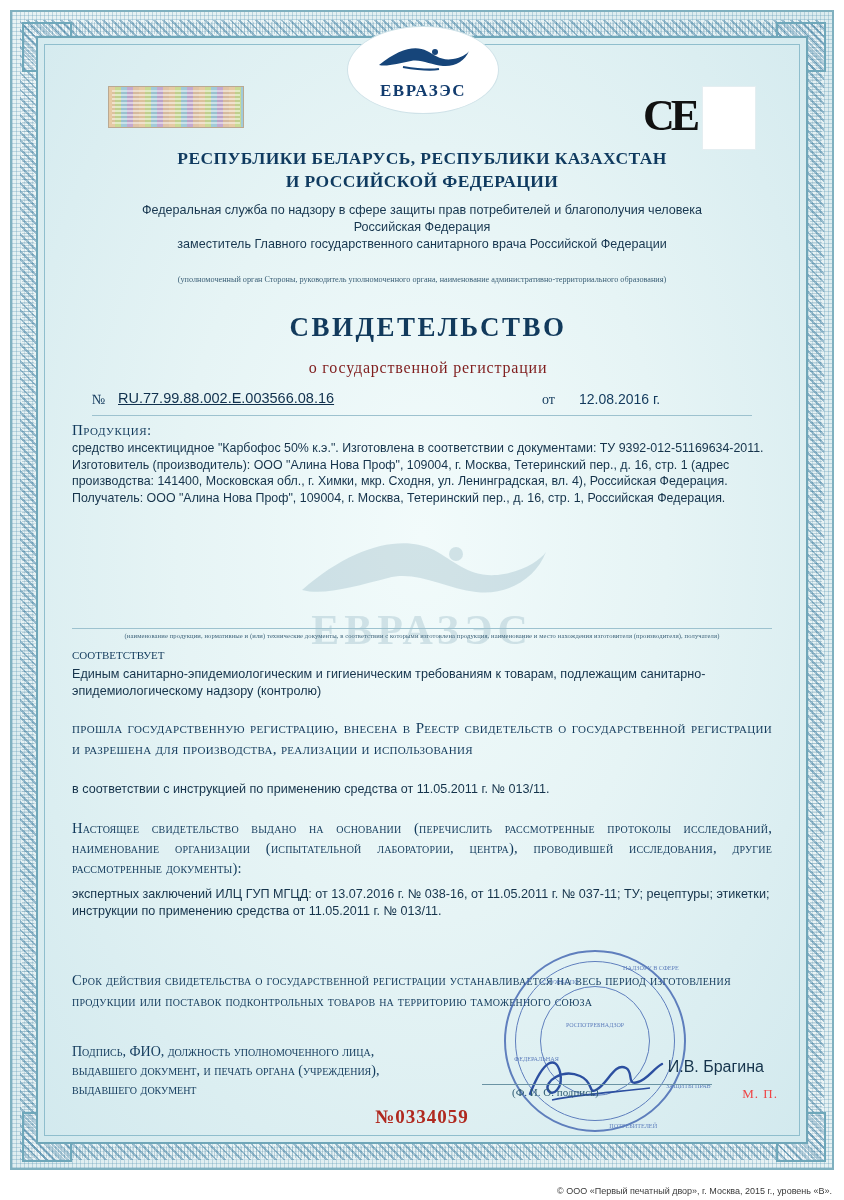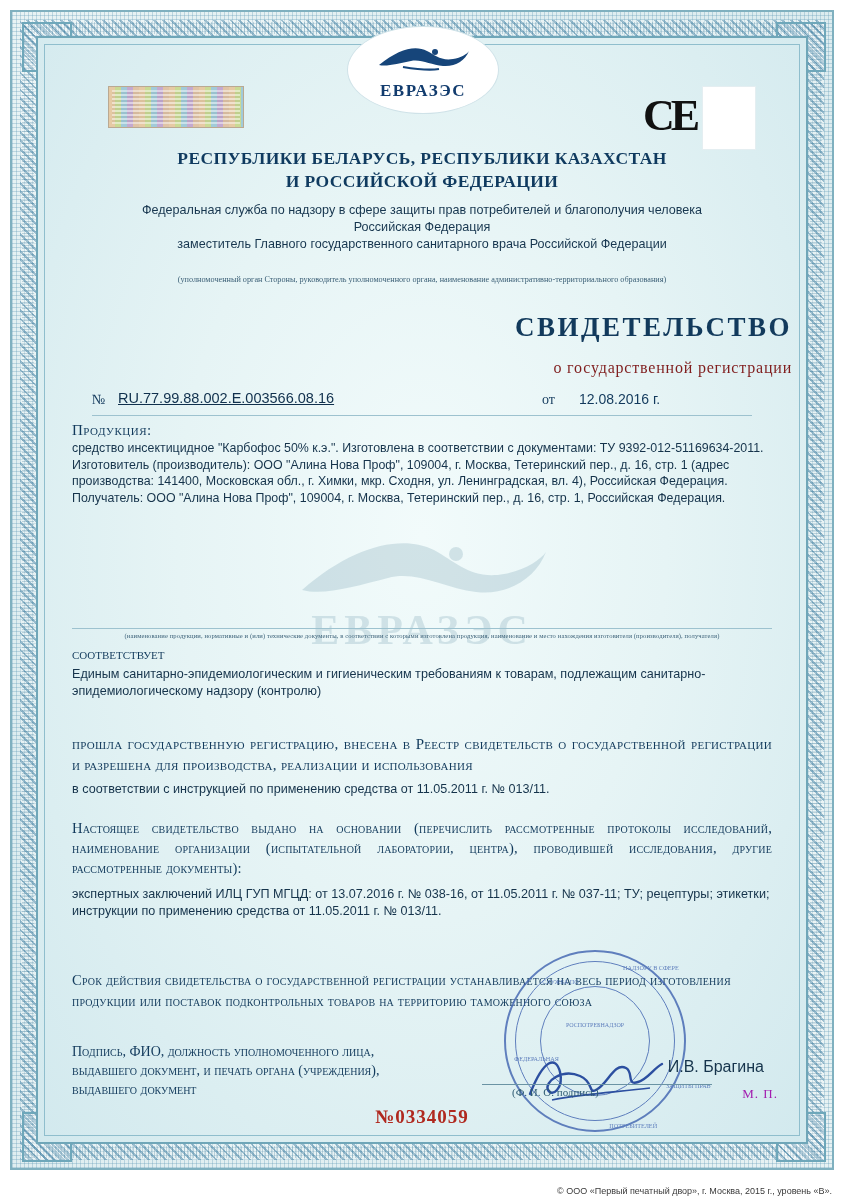--- a/index.html
+++ b/index.html
@@ -199,21 +199,21 @@
   .org-hint {
     margin-top: 22px;
     font-size: 8.2px;
     color: #3b5f76;
     font-family: "Liberation Serif", serif;
   }
 
   .cert-title {
     position: absolute;
     left: 12px; right: 0; top: 262px;
-    text-align: right;
+    text-align: center;
   }
   .cert-title .main {
     font-size: 27px;
     font-weight: bold;
     letter-spacing: 2.5px;
     color: #123a5c;
     font-variant: small-caps;
   }
   .cert-title .sub {
     margin-top: 16px;
@@ -309,21 +309,20 @@
 
   .registered-block {
     position: absolute;
     left: 20px; right: 20px; top: 668px;
     font-size: 15px;
     line-height: 21px;
     color: #123a5c;
     text-align: justify;
     font-variant: small-caps;
     letter-spacing: .3px;
-    margin-top: 16px;
   }
   .instr-line {
     position: absolute;
     left: 20px; right: 20px; top: 732px;
     font-family: "Liberation Sans", sans-serif;
     font-size: 12.6px;
     color: #15334b;
   }
 
   .basis-block {
@@ -379,21 +378,21 @@
   .sign-fio {
     position: absolute;
     left: 460px; top: 1036px;
     font-size: 11px;
     color: #2d5a72;
   }
   .sign-mp {
     position: absolute;
     right: 14px; top: 1036px;
     font-size: 13px;
-    color: #a21caf;
+    color: #ef4444;
     letter-spacing: 1px;
     font-family: Liberation Serif, serif;
   }
 
   
   .stamp {
     position: absolute;
     left: 452px; top: 900px;
     width: 178px; height: 178px;
     border-radius: 50%;

